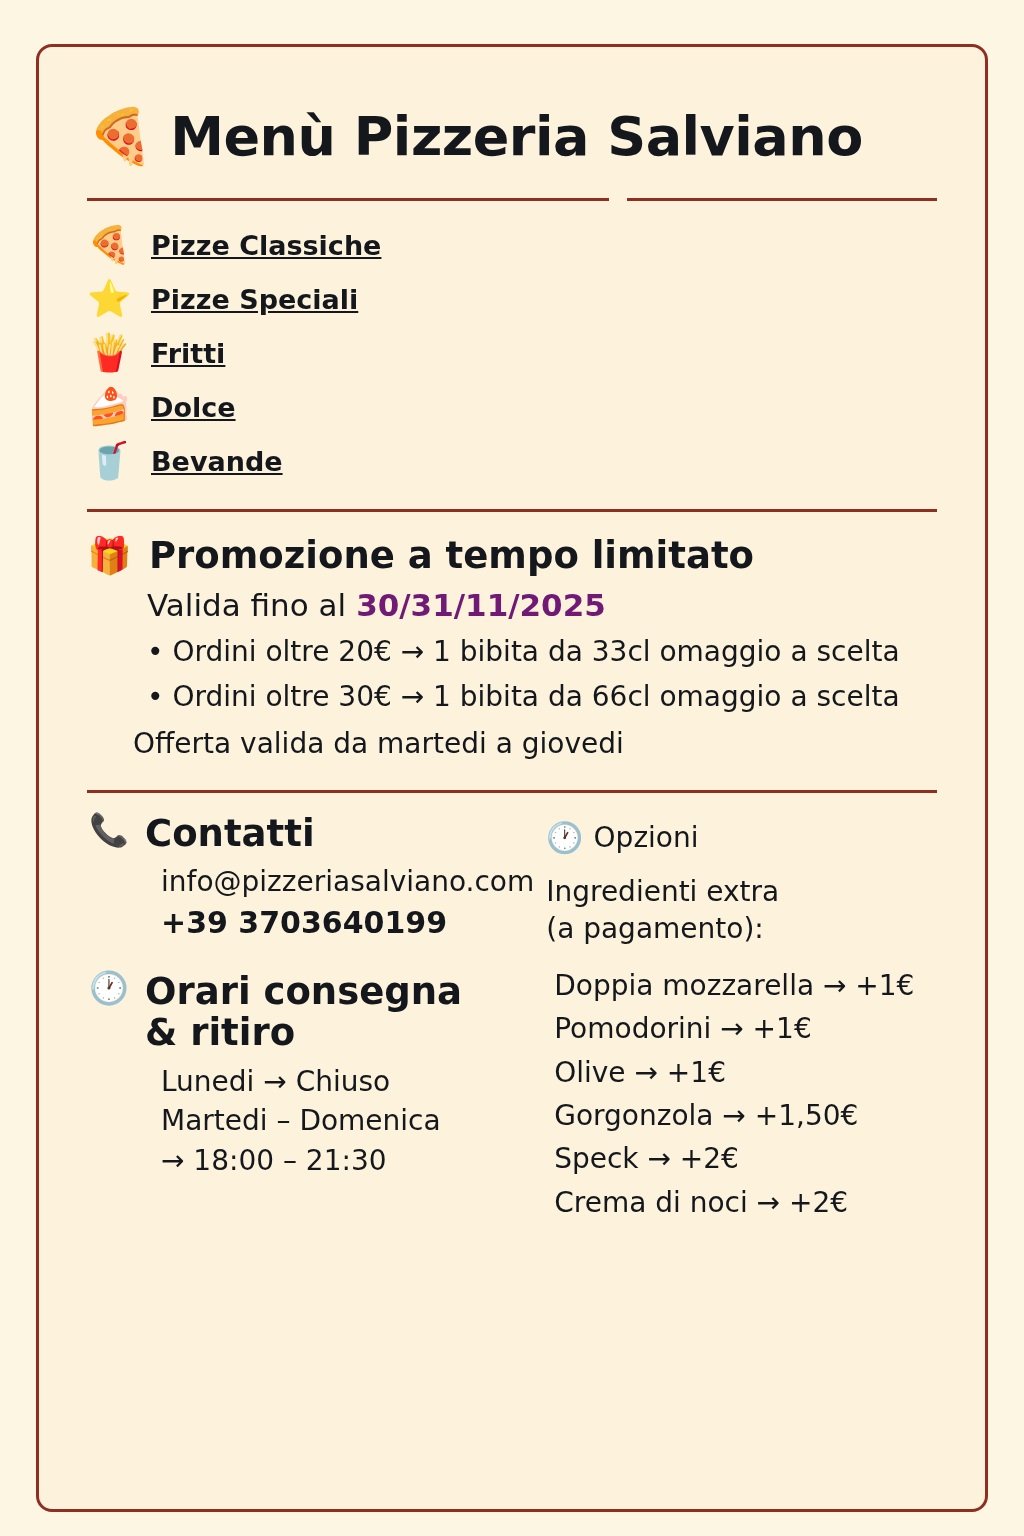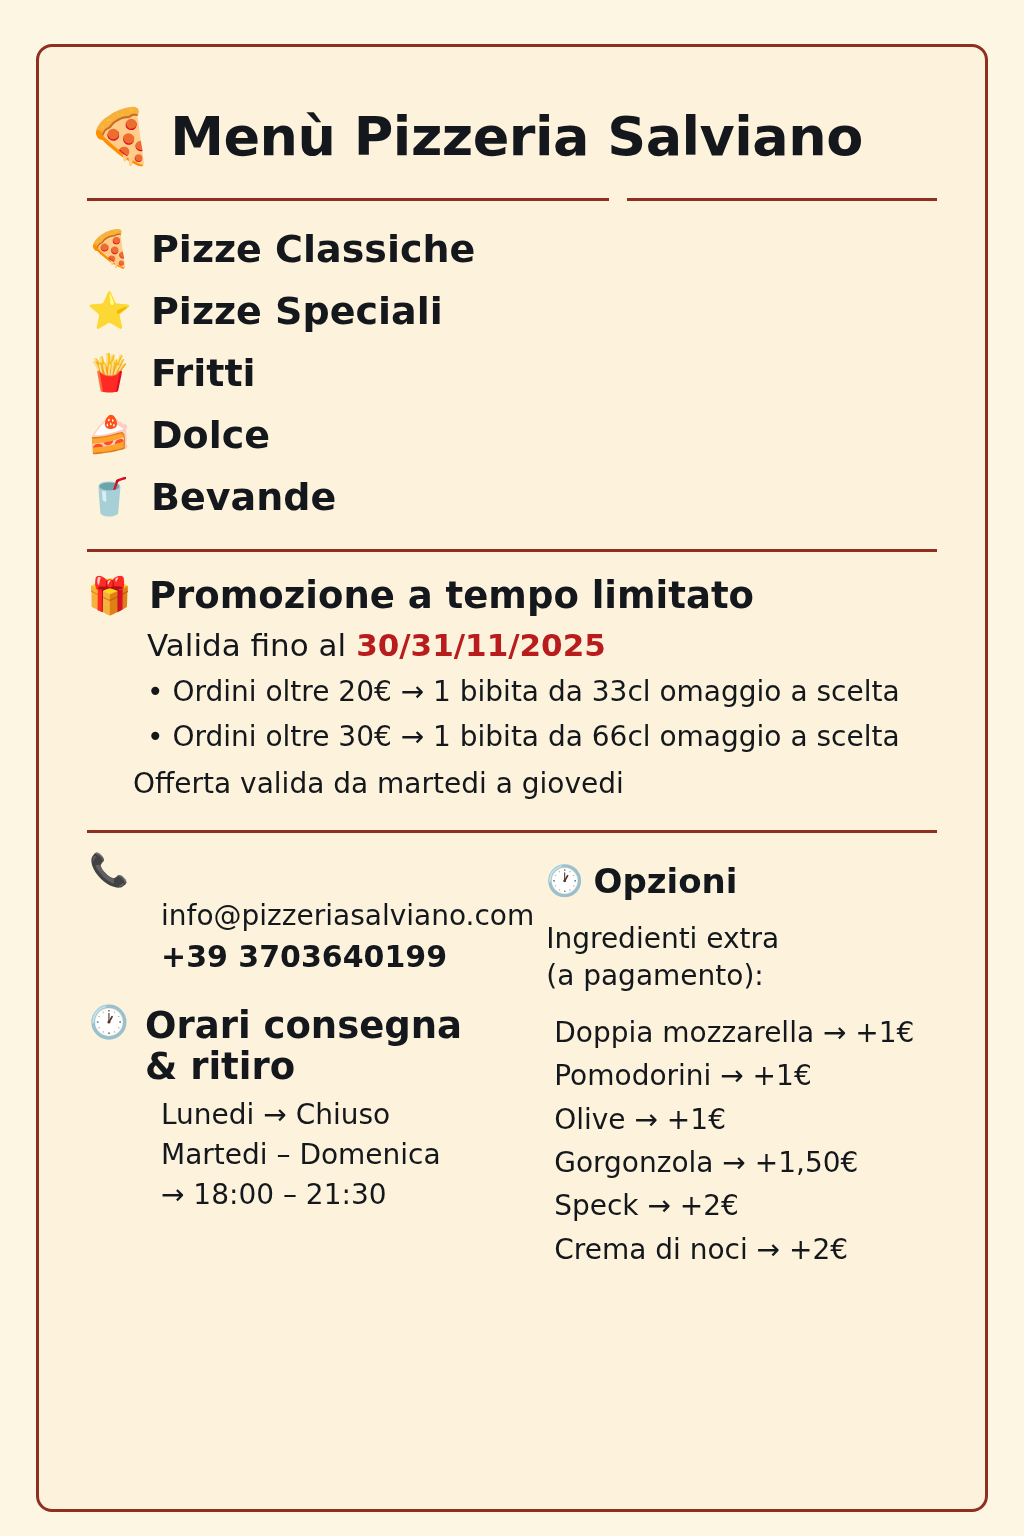--- a/index.html
+++ b/index.html
@@ -69,22 +69,23 @@
     gap: 18px;
     margin-bottom: 18px;
   }
   .cat-icon {
     font-size: 36px;
     width: 46px;
     text-align: center;
     line-height: 1;
   }
   .cat-label {
-    font-size: 38px;
-    font-weight: 700;
+    font-size: 27px;
+    font-weight: 700;
+    text-decoration: underline;
   }
 
   
   .promo {
     margin-top: 22px;
   }
   .promo-head {
     display: flex;
     align-items: center;
     gap: 16px;
@@ -94,21 +95,21 @@
     font-size: 37px;
     font-weight: 700;
     text-align: right;
   }
   .promo-valid {
     margin: 10px 0 0 60px;
     font-size: 31px;
   }
   .promo-valid .date {
     font-weight: 700;
-    color: #b91c1c;
+    color: #701a75;
     margin-left: 10px;
   }
   .promo-line {
     margin: 12px 0 0 60px;
     font-size: 28px;
   }
   .promo-note {
     margin: 14px 0 0 46px;
     font-size: 28px;
   }
@@ -138,21 +139,21 @@
     line-height: 1.42;
   }
   .sec-body .bold { font-weight: 700; font-size: 30px; }
 
   .opz-head {
     display: flex;
     align-items: center;
     gap: 10px;
   }
   .opz-icon { font-size: 30px; line-height:1; }
-  .opz-title { font-size: 34px; font-weight: 700; }
+  .opz-title { font-size: 28px; font-weight: 400; }
   .opz-sub {
     font-size: 28px;
     margin-top: 20px;
     line-height: 1.32;
   }
   .opz-list {
     margin-top: 16px;
     font-size: 28px;
     line-height: 1.55;
     margin-left: 8px;
@@ -213,20 +214,21 @@
 
   <div class="rule"></div>
 
   <div class="columns">
 
     <div class="col-left">
 
       <div>
         <div class="sec-head">
           <span class="sec-icon">📞</span>
+          <span class="sec-title">Contatti</span>
         </div>
         <div class="sec-body">
           <div>info@pizzeriasalviano.com</div>
           <div class="bold">+39 3703640199</div>
         </div>
       </div>
 
       <div class="hours-block">
         <div class="sec-head">
           <span class="sec-icon">🕐</span>

